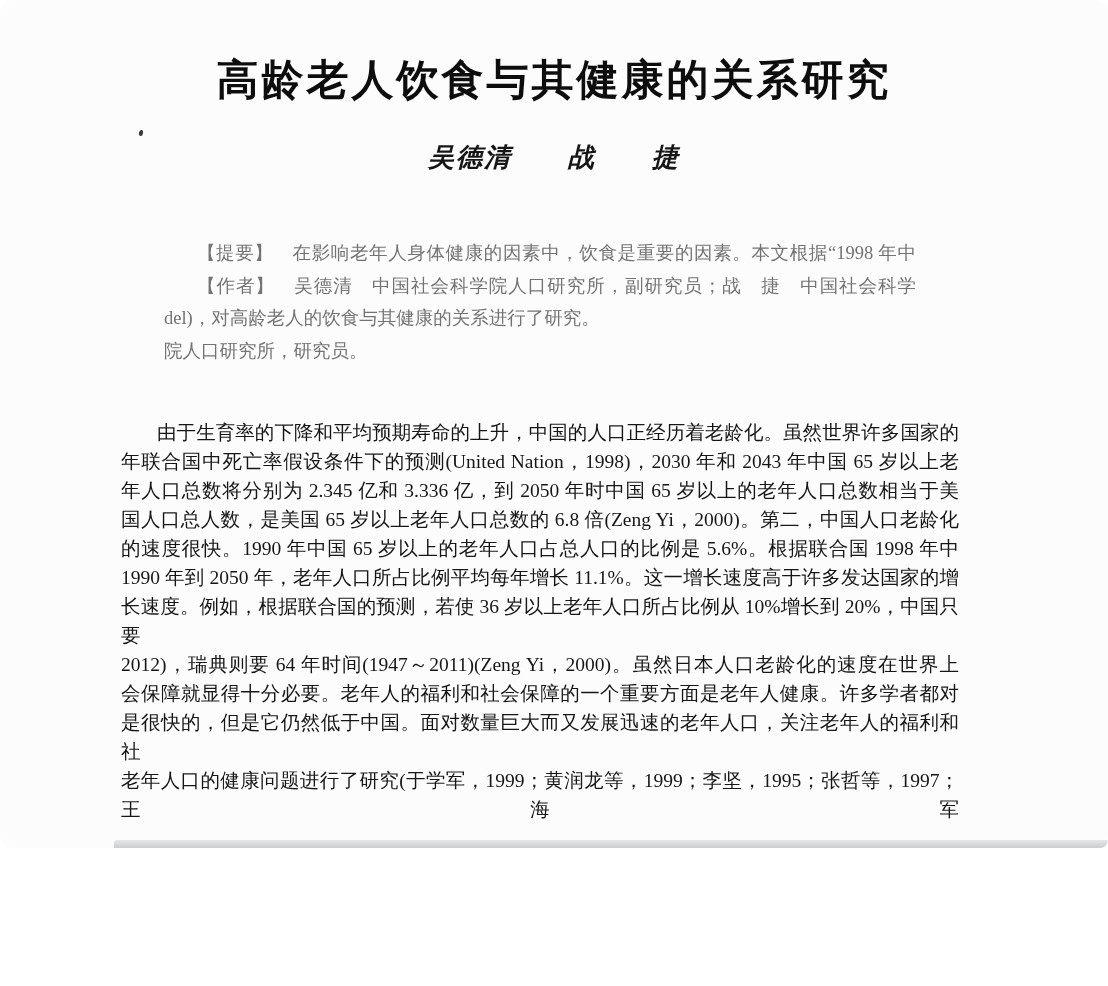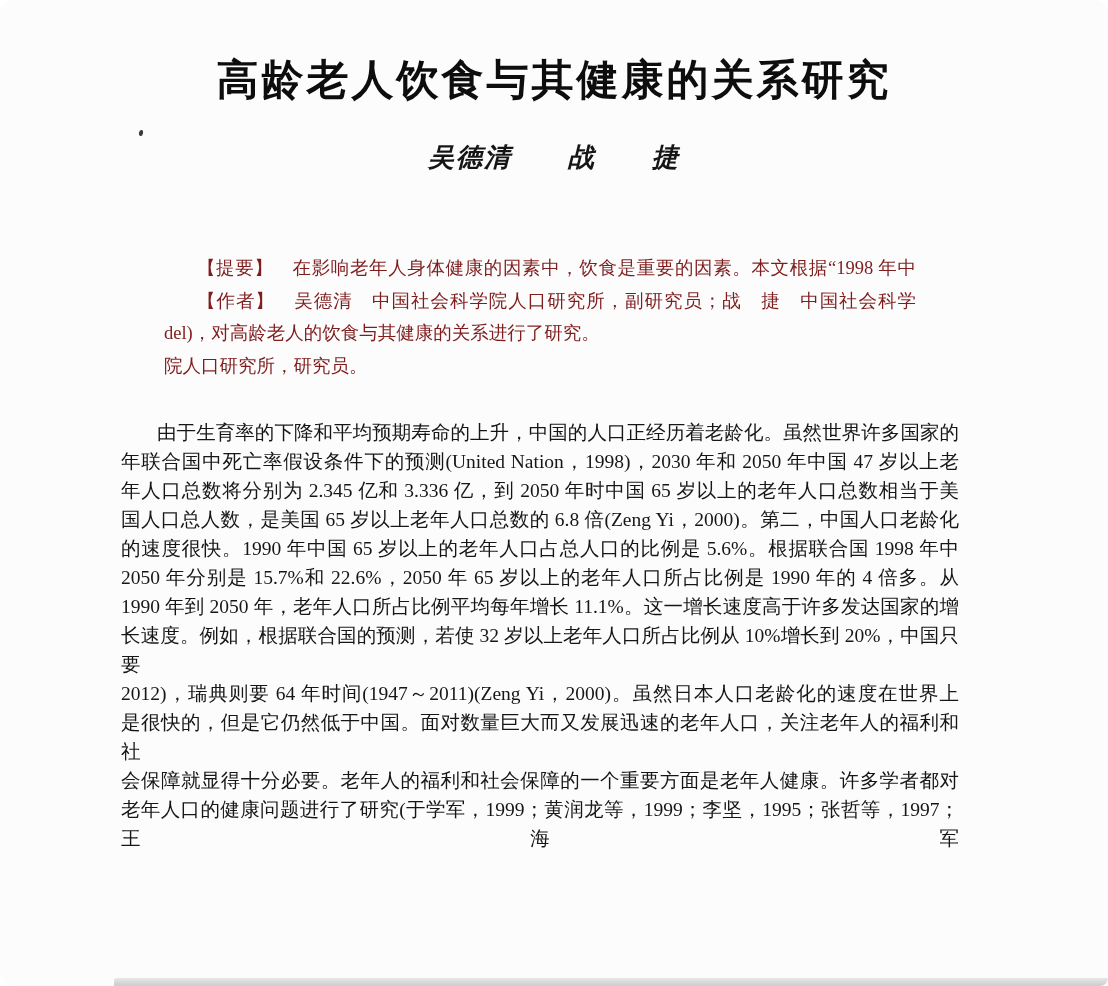--- a/index.html
+++ b/index.html
@@ -4,21 +4,21 @@
 <style>
   html,body{margin:0;padding:0;}
   body{
     width:1108px;height:986px;
     background:#ffffff;
     font-family:"Liberation Serif","DejaVu Serif",serif;
     color:#1c1c1c;
     overflow:hidden;
   }
   .page{
-    position:relative;width:1108px;height:986px;
+    position:relative;width:1108px;height:848px;
     background:#fcfcfd;
     border-radius:14px;
     font-family:Liberation Serif, serif;
   }
   
   .paper-title{
     position:absolute;top:24px;left:0;width:100%;
     text-align:center;
     font-size:42px;font-weight:bold;
     letter-spacing:3px;
@@ -33,23 +33,23 @@
     color:#151515;
   }
   
   .artifact-dot{
     position:absolute;left:139px;top:130px;
     width:4px;height:6px;border-radius:50%;
     background:#3a3a3a;transform:rotate(12deg);
   }
   
   .abstract{
-    position:absolute;left:164px;top:252px;width:752px;
+    position:absolute;left:164px;top:237px;width:752px;
     font-size:18.5px;line-height:32.5px;
-    color:#7f1d1d;
+    color:#737373;
   }
   .abstract .line{white-space:nowrap;}
   .abstract .line.full{
     white-space:normal;
     text-align:justify;
     text-align-last:justify;
   }
   .abstract .line.indent{text-indent:33px;}
   
   .body-text{
@@ -85,29 +85,28 @@
 
   <div class="abstract">
     <div class="line full indent">【提要】　在影响老年人身体健康的因素中，饮食是重要的因素。本文根据“1998 年中</div>
     <div class="line full indent">【作者】　吴德清　中国社会科学院人口研究所，副研究员；战　捷　中国社会科学</div>
     <div class="line">del)，对高龄老人的饮食与其健康的关系进行了研究。</div>
     <div class="line">院人口研究所，研究员。</div>
   </div>
 
   <div class="body-text">
     <div class="line full indent">由于生育率的下降和平均预期寿命的上升，中国的人口正经历着老龄化。虽然世界许多国家的</div>
-    <div class="line full">年联合国中死亡率假设条件下的预测(United Nation，1998)，2030 年和 2050 年中国 47 岁以上老</div>
+    <div class="line full">年联合国中死亡率假设条件下的预测(United Nation，1998)，2030 年和 2043 年中国 65 岁以上老</div>
     <div class="line full">年人口总数将分别为 2.345 亿和 3.336 亿，到 2050 年时中国 65 岁以上的老年人口总数相当于美</div>
     <div class="line full">国人口总人数，是美国 65 岁以上老年人口总数的 6.8 倍(Zeng Yi，2000)。第二，中国人口老龄化</div>
     <div class="line full">的速度很快。1990 年中国 65 岁以上的老年人口占总人口的比例是 5.6%。根据联合国 1998 年中</div>
-    <div class="line full">2050 年分别是 15.7%和 22.6%，2050 年 65 岁以上的老年人口所占比例是 1990 年的 4 倍多。从</div>
     <div class="line full">1990 年到 2050 年，老年人口所占比例平均每年增长 11.1%。这一增长速度高于许多发达国家的增</div>
-    <div class="line full">长速度。例如，根据联合国的预测，若使 32 岁以上老年人口所占比例从 10%增长到 20%，中国只要</div>
+    <div class="line full">长速度。例如，根据联合国的预测，若使 36 岁以上老年人口所占比例从 10%增长到 20%，中国只要</div>
     <div class="line full">2012)，瑞典则要 64 年时间(1947～2011)(Zeng Yi，2000)。虽然日本人口老龄化的速度在世界上</div>
+    <div class="line full">会保障就显得十分必要。老年人的福利和社会保障的一个重要方面是老年人健康。许多学者都对</div>
     <div class="line full">是很快的，但是它仍然低于中国。面对数量巨大而又发展迅速的老年人口，关注老年人的福利和社</div>
-    <div class="line full">会保障就显得十分必要。老年人的福利和社会保障的一个重要方面是老年人健康。许多学者都对</div>
     <div class="line full">老年人口的健康问题进行了研究(于学军，1999；黄润龙等，1999；李坚，1995；张哲等，1997；王海军</div>
 
   </div>
 
   <div class="page-edge"></div>
 
 </div>
 
 </body></html>

